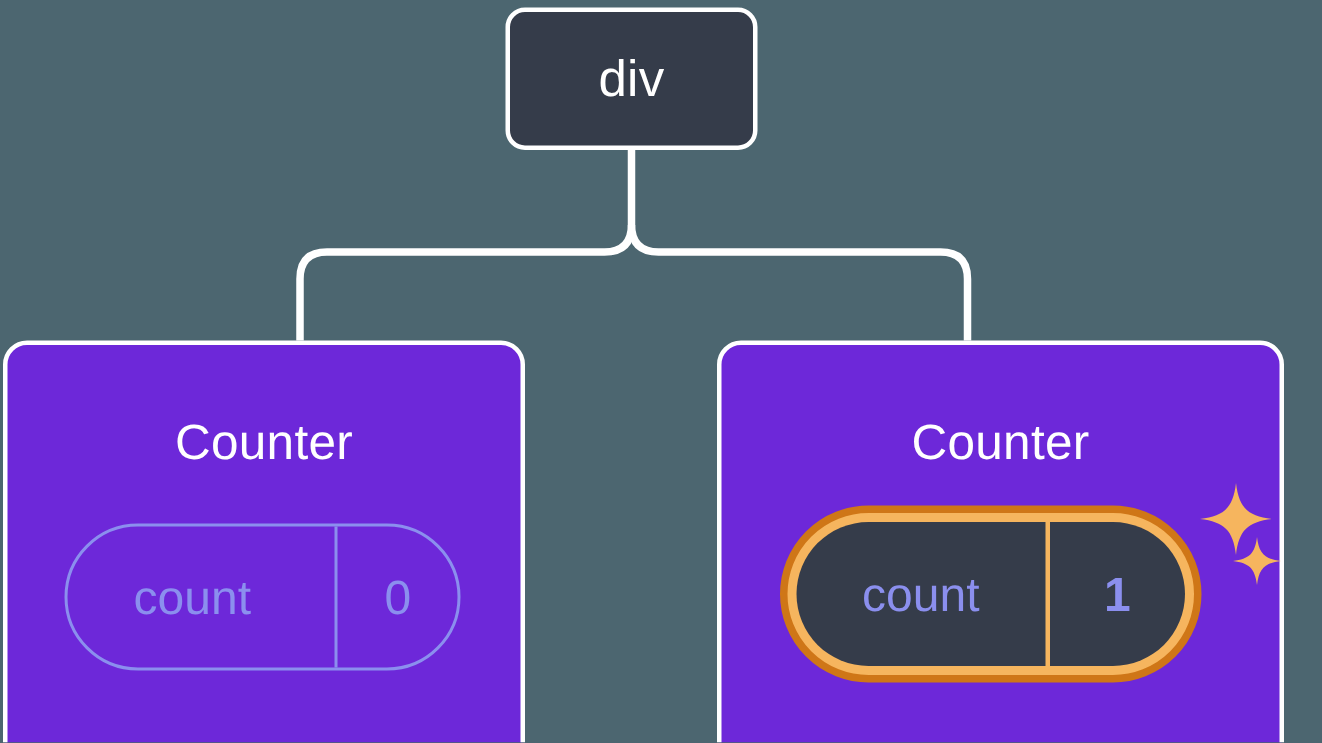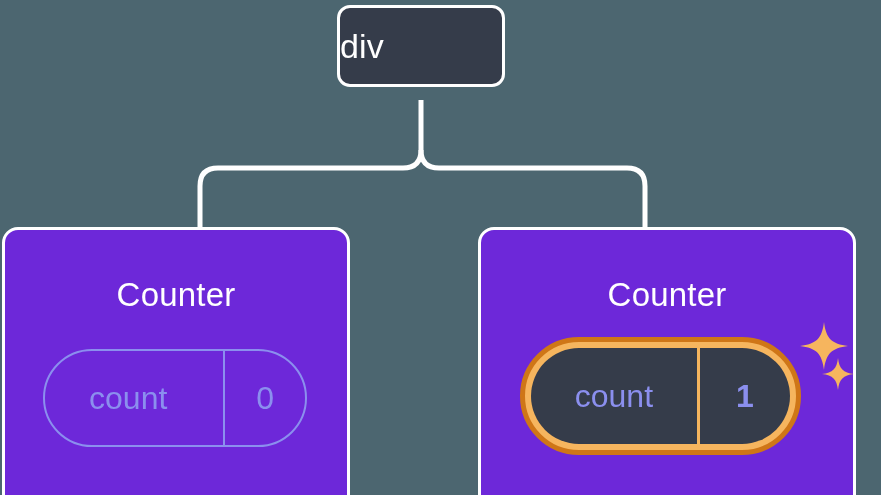--- a/index.html
+++ b/index.html
@@ -25,27 +25,28 @@
     height: 495px;
     pointer-events: none;
   }
 
   
   .node-root {
     position: absolute;
     left: 337px;
     top: 5px;
     width: 168px;
-    height: 82px;
+    height: 95px;
     box-sizing: border-box;
     background: #353c4a;
     border: 3px solid #ffffff;
     border-radius: 13px;
     display: flex;
     align-items: center;
+    justify-content: center;
   }
   .node-root .node-label {
     color: #ffffff;
     font-size: 34px;
     line-height: 1;
     letter-spacing: 0.2px;
   }
 
   
   .card {

